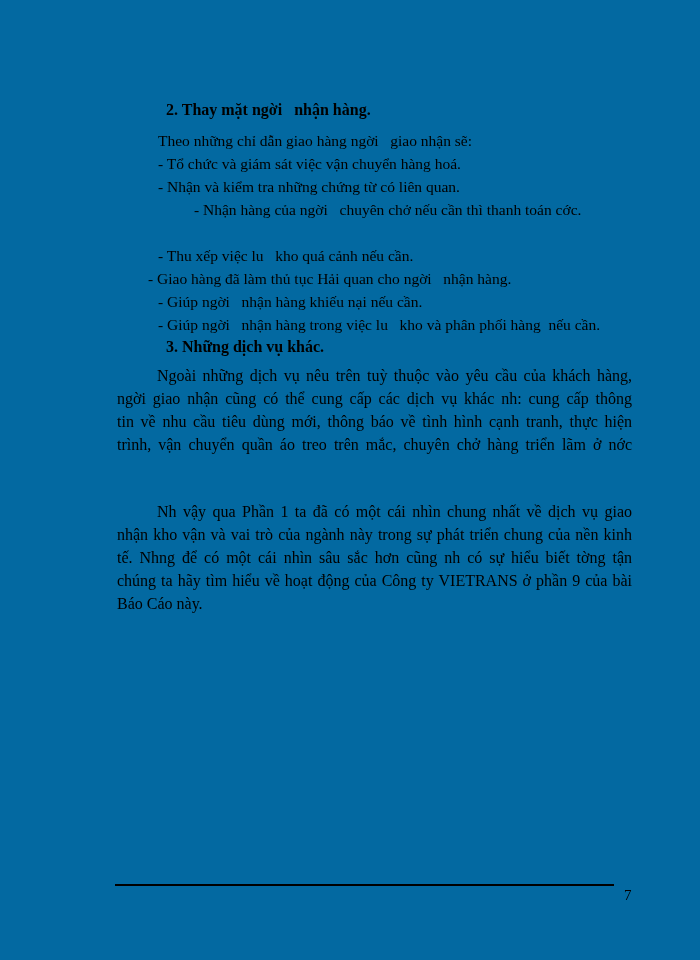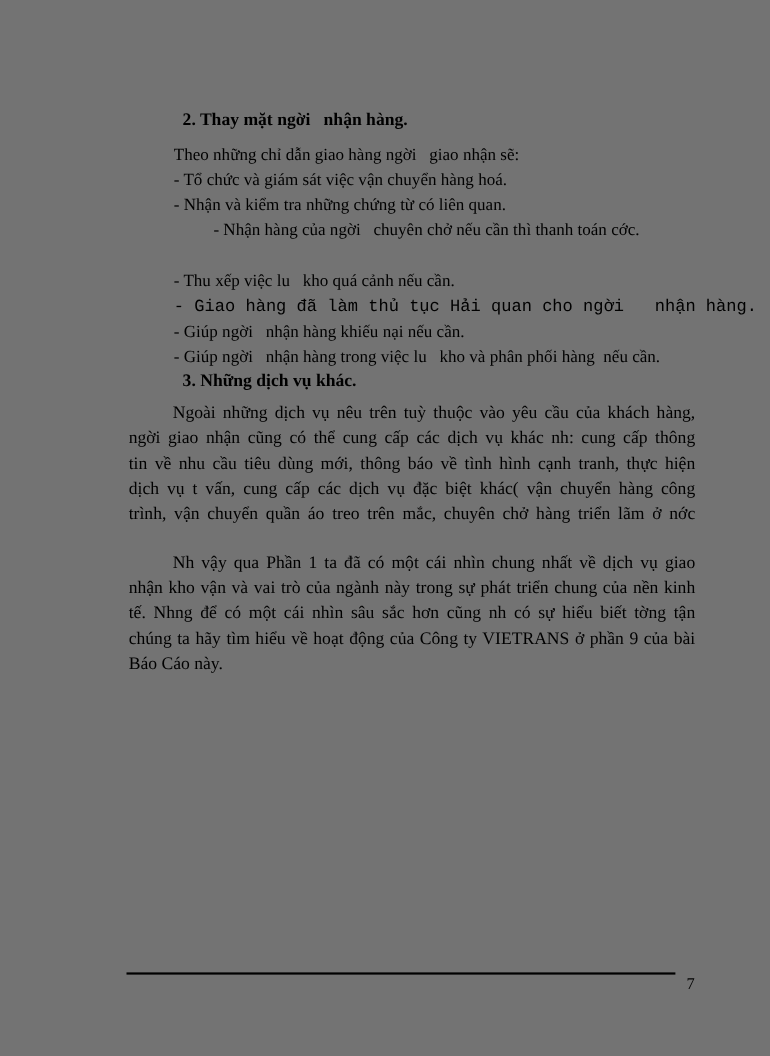--- a/index.html
+++ b/index.html
@@ -12,21 +12,21 @@
       height: 960px;
       position: relative;
       overflow: hidden;
       font-family: "Liberation Serif", "DejaVu Serif", serif;
       color: #000000;
     }
     .page {
       position: absolute;
       left: 0; top: 0;
       width: 700px; height: 960px;
-      background: #737373;
+      background: #0369a1;
     }
     .heading {
       position: absolute;
       font-weight: bold;
       font-size: 16px;
       line-height: 20px;
       white-space: pre;
     }
     .line {
       position: absolute;
@@ -77,31 +77,30 @@
 <div class="page">
 
   <div class="heading" style="left:166px; top:100px;">2. Thay mặt ngời   nhận hàng.</div>
 
   <div class="line" style="left:158px; top:131px;">Theo những chỉ dẫn giao hàng ngời   giao nhận sẽ:</div>
 
   <div class="line" style="left:158px; top:154px;">- Tổ chức và giám sát việc vận chuyển hàng hoá.</div>
   <div class="line" style="left:158px; top:177px;">- Nhận và kiểm tra những chứng từ có liên quan.</div>
   <div class="line" style="left:158px; top:200px;margin-left:36px;">- Nhận hàng của ngời   chuyên chở nếu cần thì thanh toán cớc.</div>
   <div class="line" style="left:158px; top:246px;">- Thu xếp việc lu   kho quá cảnh nếu cần.</div>
-  <div class="line" style="left:158px; top:269px;font-family:Liberation Mono, monospace;">- Giao hàng đã làm thủ tục Hải quan cho ngời   nhận hàng.</div>
+  <div class="line" style="left:148px; top:269px;">- Giao hàng đã làm thủ tục Hải quan cho ngời   nhận hàng.</div>
   <div class="line" style="left:158px; top:292px;text-align:right;">- Giúp ngời   nhận hàng khiếu nại nếu cần.</div>
   <div class="line" style="left:158px; top:315px;">- Giúp ngời   nhận hàng trong việc lu   kho và phân phối hàng  nếu cần.</div>
 
   <div class="heading" style="left:166px; top:337px;">3. Những dịch vụ khác.</div>
 
   <div class="para" style="top:364px;">
     <span class="pline indent">Ngoài những dịch vụ nêu trên tuỳ thuộc vào yêu cầu của khách hàng,</span>
     <span class="pline">ngời   giao nhận cũng có thể cung cấp các dịch vụ khác nh:   cung cấp thông</span>
     <span class="pline">tin về nhu cầu tiêu dùng mới, thông báo về tình hình cạnh tranh, thực hiện</span>
-    <span class="pline">dịch vụ t   vấn, cung cấp các dịch vụ đặc biệt khác( vận chuyển hàng công</span>
     <span class="pline">trình, vận chuyển quần áo treo trên mắc, chuyên chở hàng triển lãm ở nớc</span>
   </div>
 
   <div class="para" style="top:500px;">
     <span class="pline indent">Nh   vậy qua Phần 1 ta đã có một cái nhìn chung nhất về dịch vụ giao</span>
     <span class="pline">nhận kho vận và vai trò của ngành này trong sự phát triển chung của nền kinh</span>
     <span class="pline">tế. Nhng   để có một cái nhìn sâu sắc hơn cũng nh   có sự hiểu biết tờng   tận</span>
     <span class="pline">chúng ta hãy tìm hiểu về hoạt động của Công ty VIETRANS ở phần 9 của bài</span>
     <span class="pline last">Báo Cáo này.</span>
   </div>

